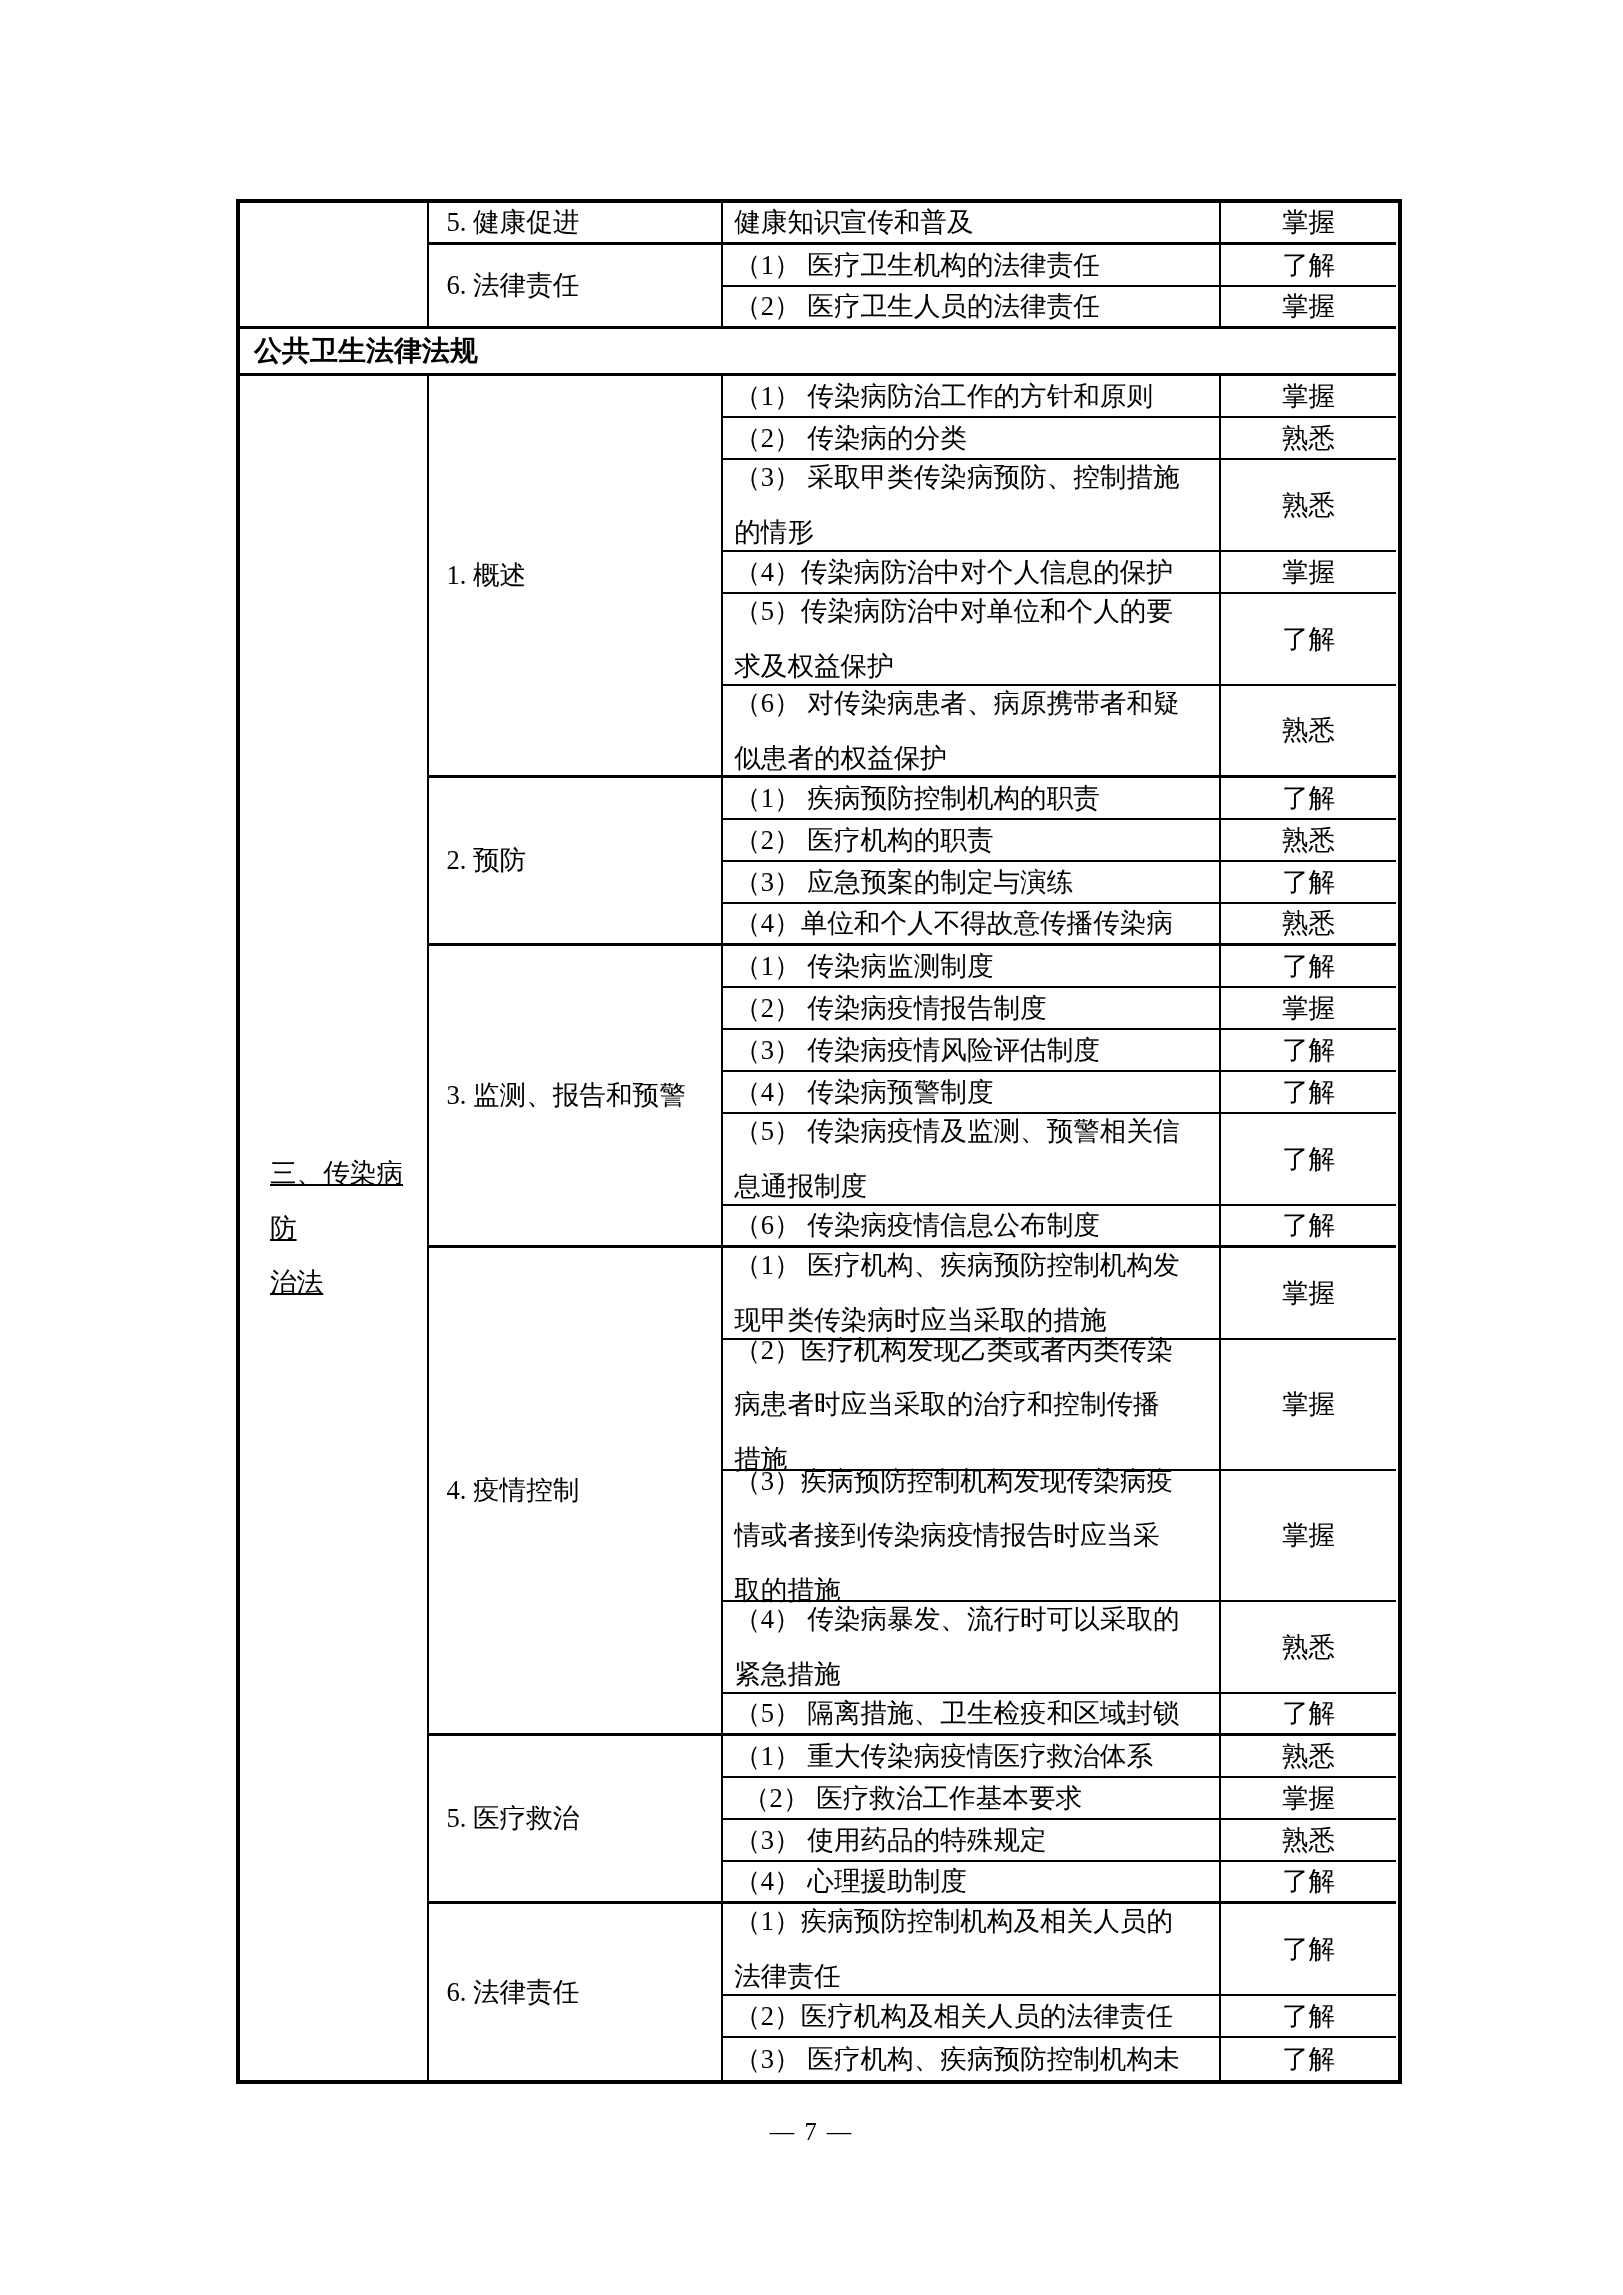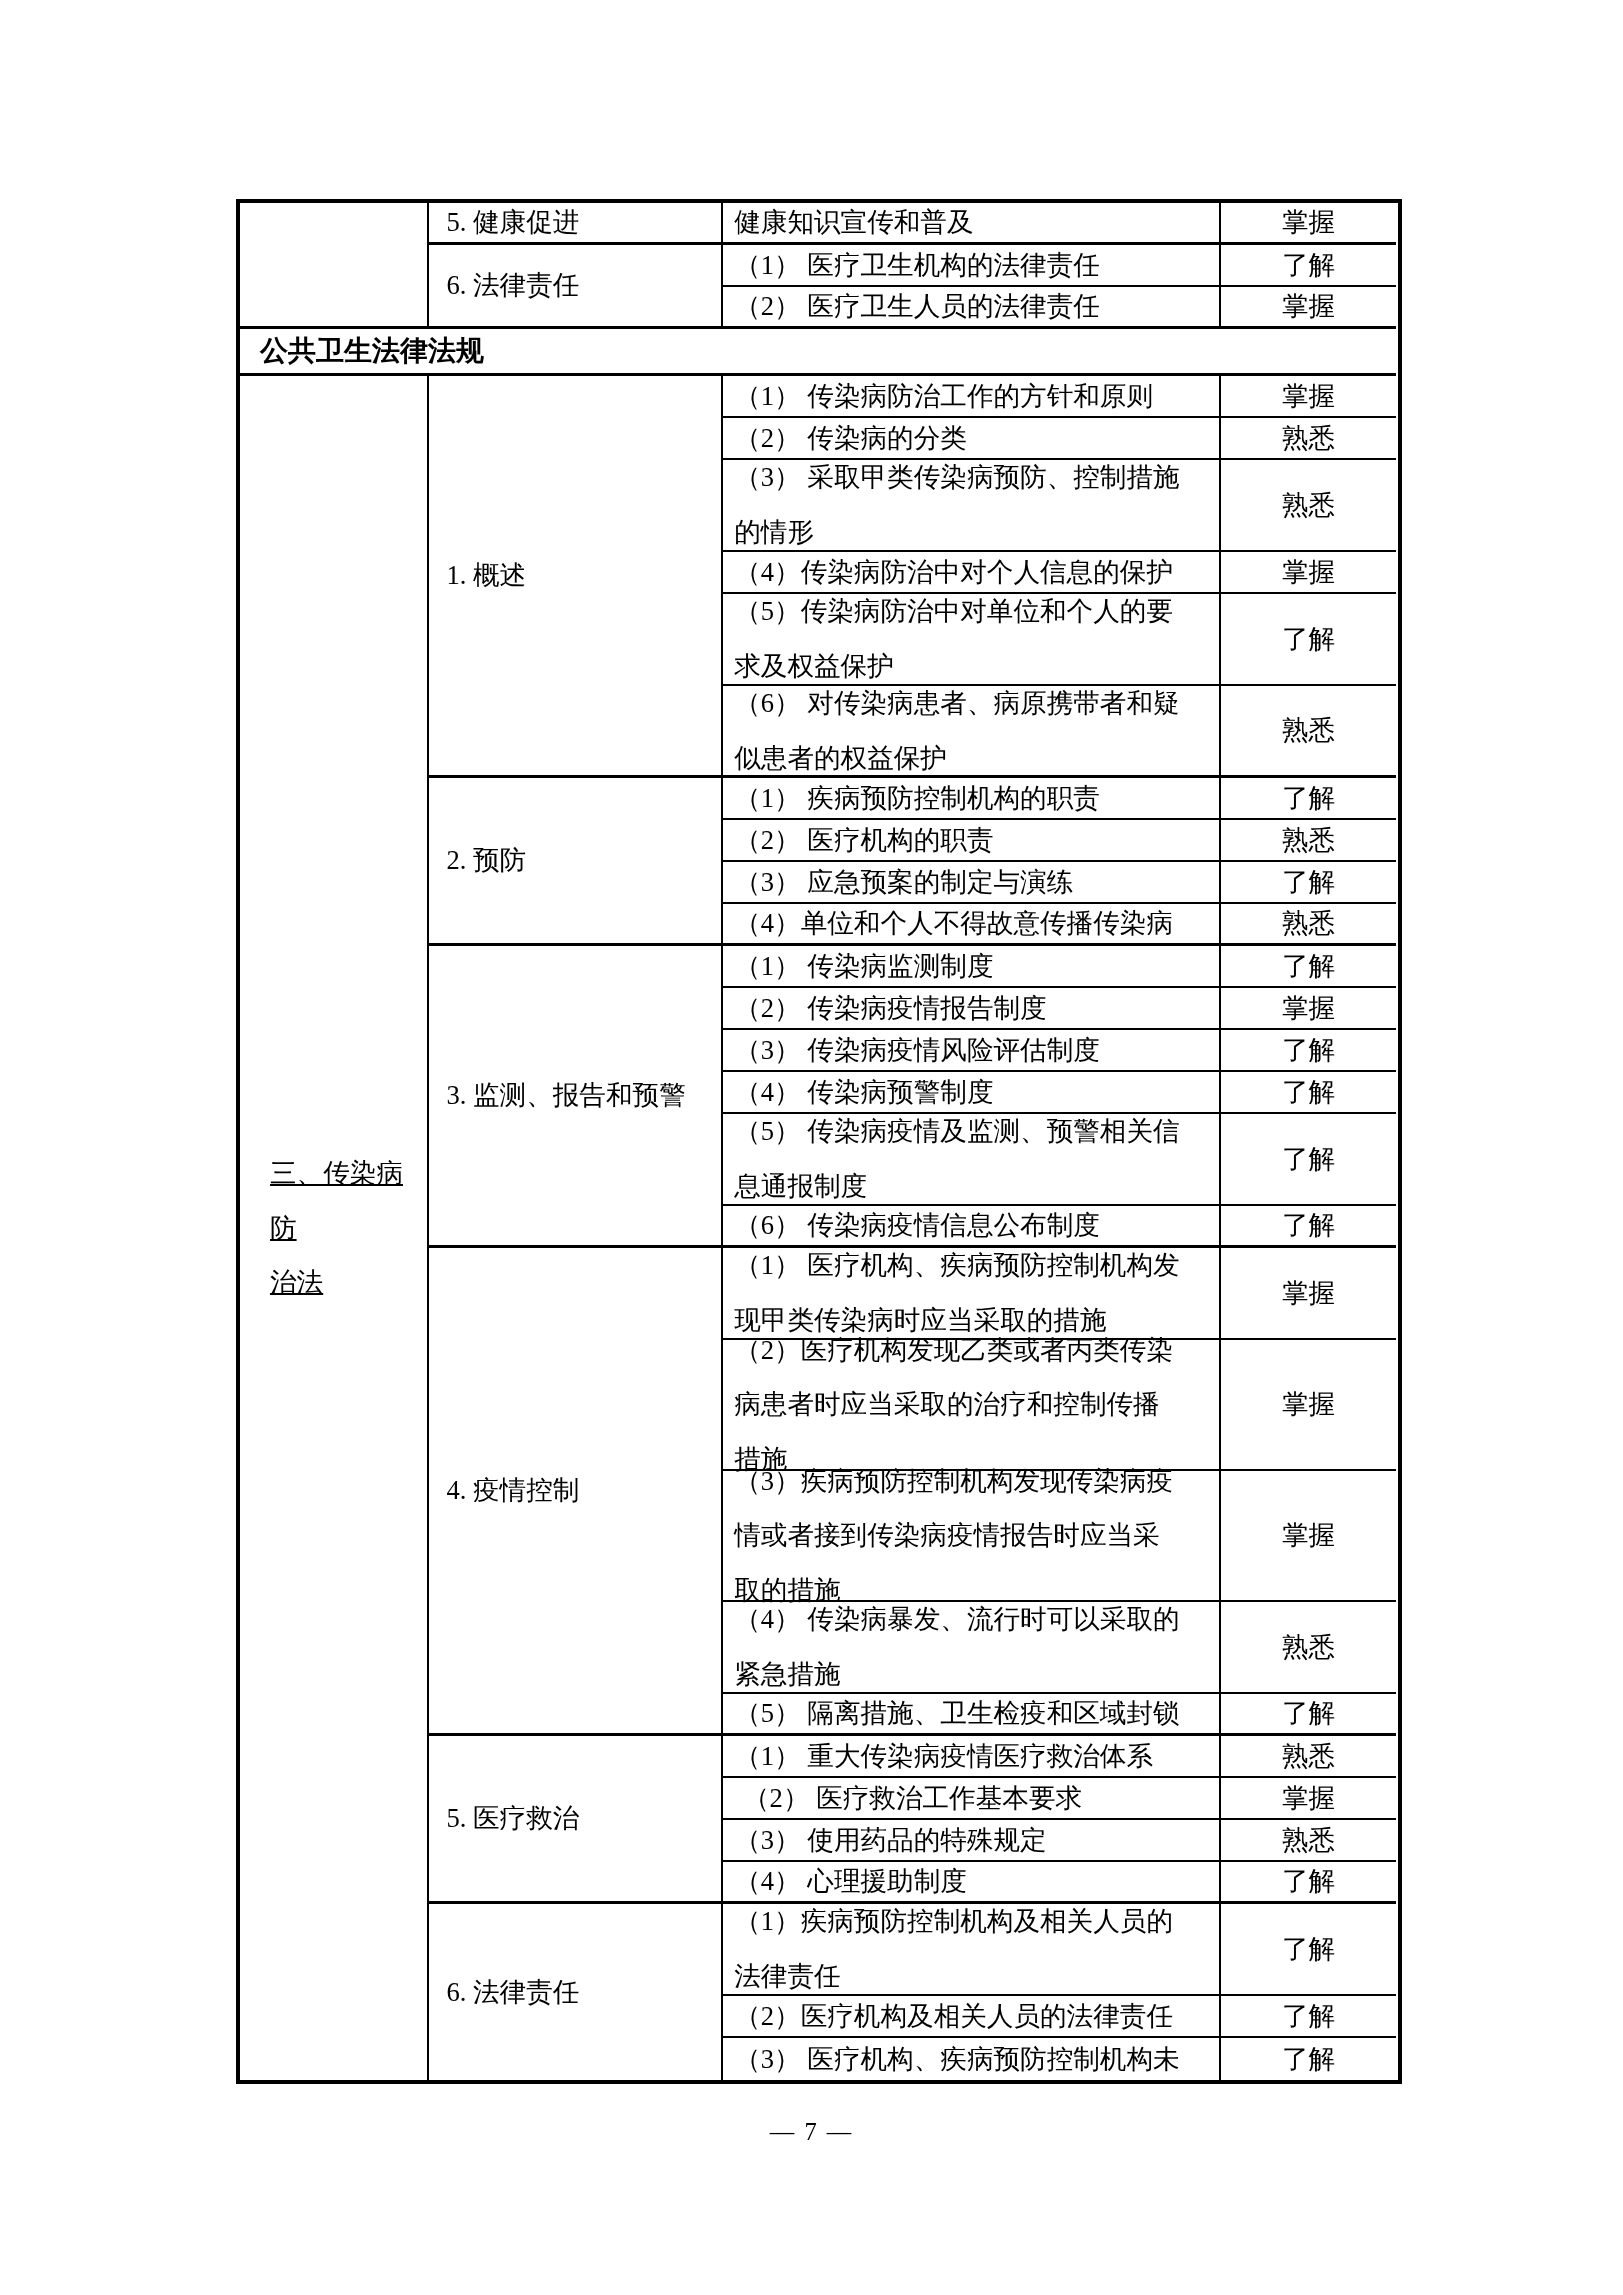--- a/index.html
+++ b/index.html
@@ -30,21 +30,21 @@
     overflow: visible;
   }
   .br  { border-right: 2px solid #000; }
   .bb5 { border-bottom: 2.6px solid #000; }
   .bb7 { border-bottom: 3.6px solid #000; }
   .bb0 { border-bottom: none; }
   .item     { padding: 0 8.2px 0 11.2px; }
   .topic    { padding-left: 17.4px; text-align: right; }
   .category { padding-left: 30px; text-decoration: underline; }
   .level    { justify-content: center; text-align: center; }
-  .divider  { font-weight: bold; padding-left: 20px; font-size: 28px; line-height: 1.2; }
+  .divider  { font-weight: bold; padding-left: 14px; font-size: 28px; line-height: 1.2; }
   #page-number {
     position: absolute;
     left: 0; top: 2118px;
     width: 1623px;
     text-align: center;
     font-size: 24.5px;
     letter-spacing: 2px;
   }
 </style>
 </head>

